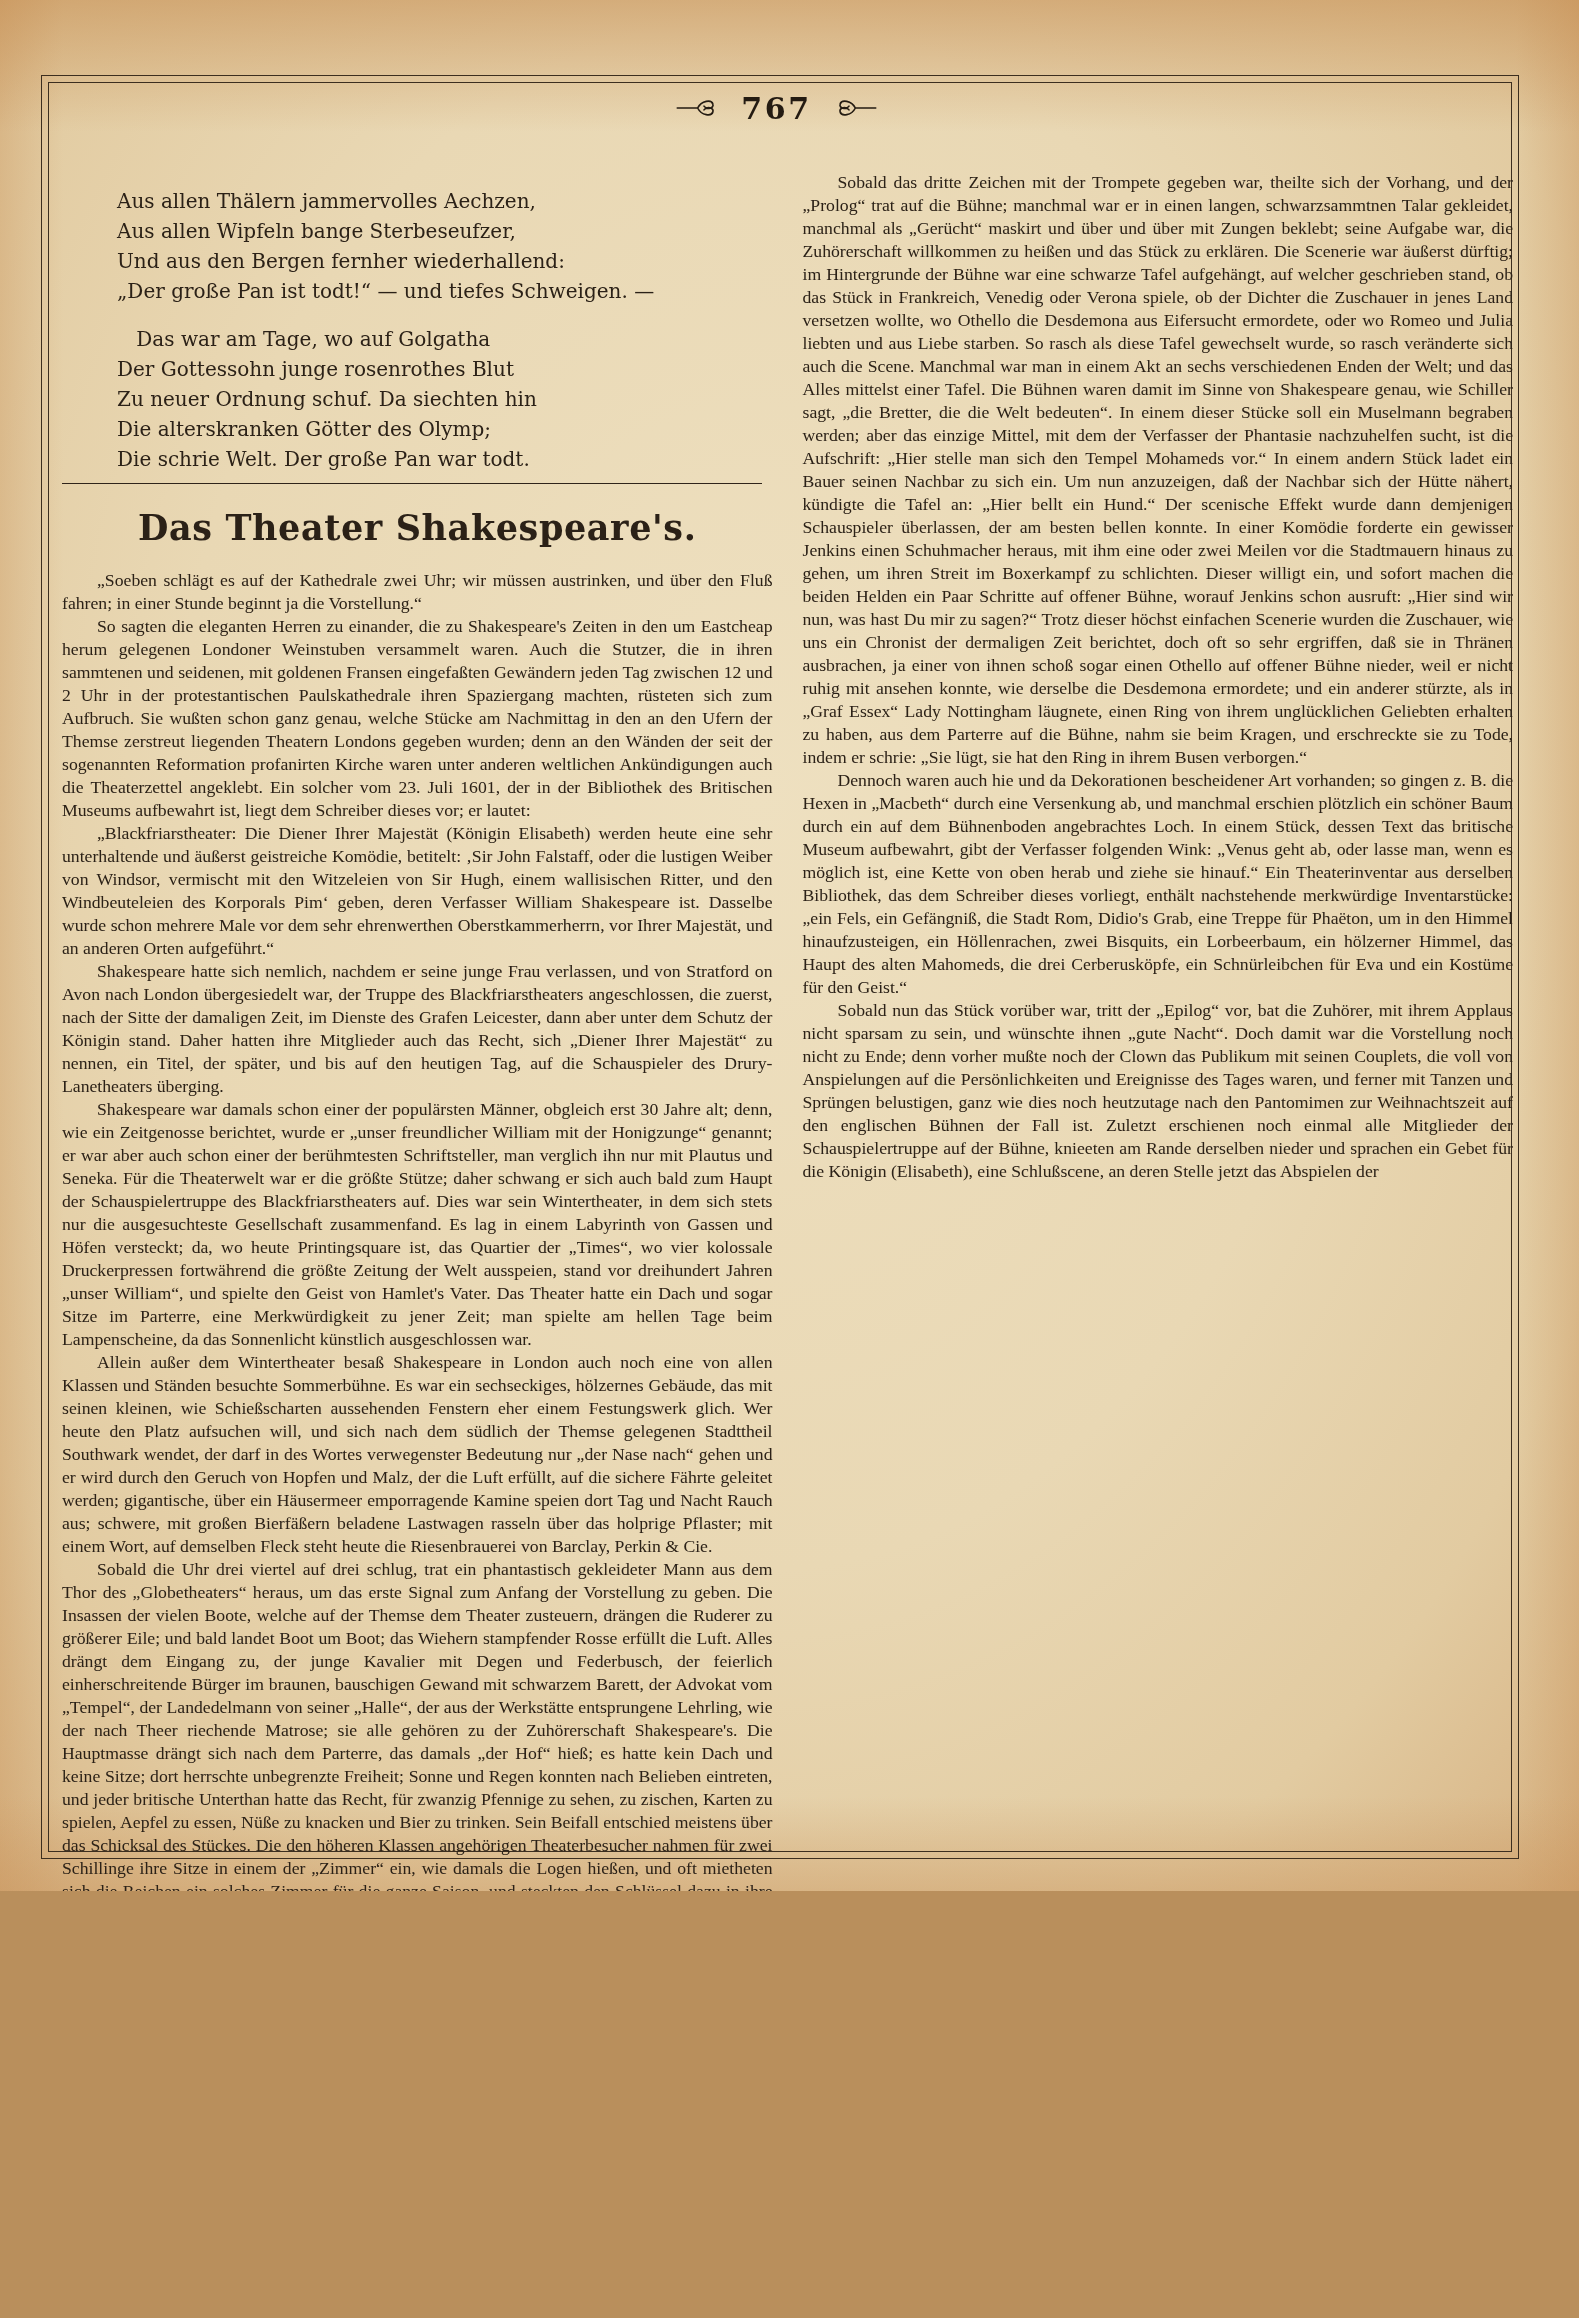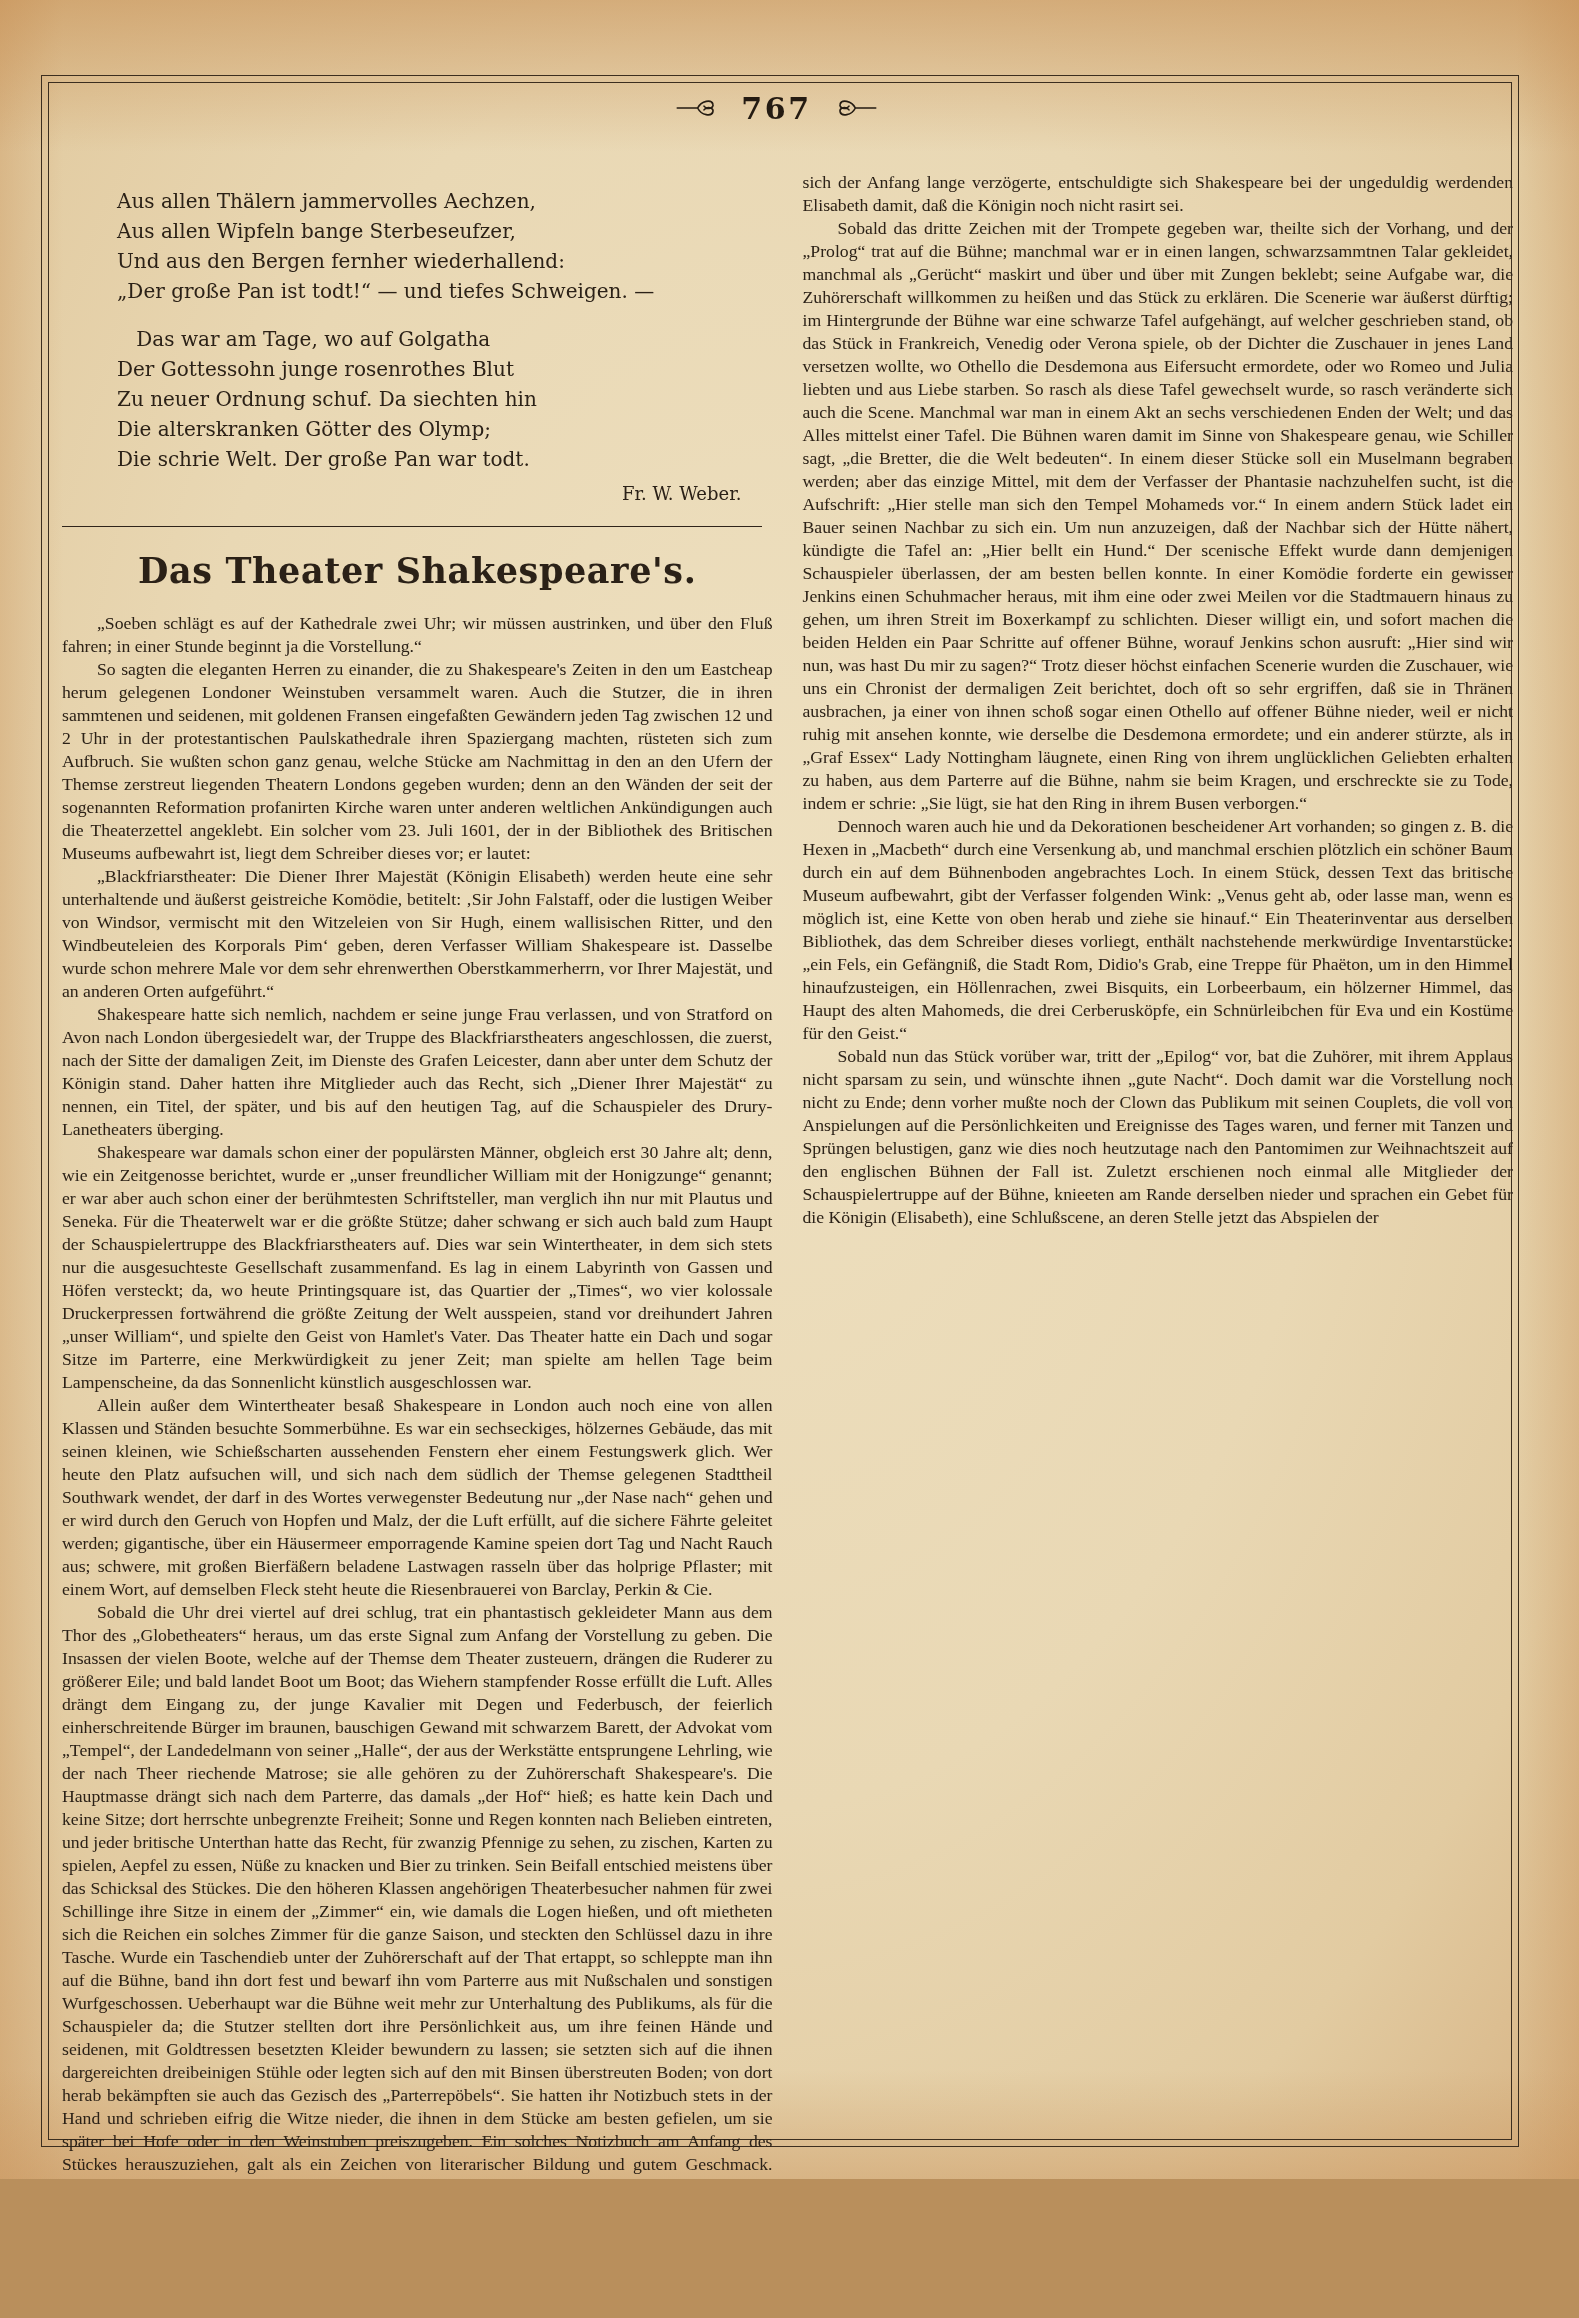--- a/index.html
+++ b/index.html
@@ -1,18 +1,18 @@
 <!DOCTYPE html>
 <html style="font-size:10.3px"><head>
 <meta charset="utf-8">
 <style>
   html,body{margin:0;padding:0;background:#b98f5c;}
   .scan{
     position:relative;
-    width:1579px;height:2179px;
+    width:1579px;height:1891px;
     font-family:"DejaVu Serif","Liberation Serif",serif;
     background:
       linear-gradient(180deg, rgba(196,138,77,.55) 0%, rgba(196,138,77,0) 7%),
       linear-gradient(0deg, rgba(201,148,92,.45) 0%, rgba(201,148,92,0) 5%),
       linear-gradient(90deg, rgba(203,152,96,.40) 0%, rgba(203,152,96,0) 4%, rgba(203,152,96,0) 96%, rgba(203,152,96,.40) 100%),
       radial-gradient(ellipse at 48% 42%, #eee0c0 0%, #e9d8b4 50%, #e2cba1 78%, #d6b181 100%);
     overflow:hidden;
   }
   .frame-outer{
     position:absolute;left:41px;top:75px;right:60px;bottom:32px;
@@ -83,21 +83,20 @@
         <div class="poem-line">„Der große Pan ist todt!“ — und tiefes Schweigen. —</div>
       </div>
       <div class="stanza stanza-2">
         <div class="poem-line">Das war am Tage, wo auf Golgatha</div>
         <div class="poem-line">Der Gottessohn junge rosenrothes Blut</div>
         <div class="poem-line">Zu neuer Ordnung schuf. Da siechten hin</div>
         <div class="poem-line">Die alterskranken Götter des Olymp;</div>
         <div class="poem-line">Die schrie Welt. Der große Pan war todt.</div>
       </div>
     </div>
-    <div class="poem-author">Fr. W. Weber.</div>
 
     <div class="rule"></div>
 
     <div class="article-title">Das Theater Shakespeare's.</div>
 
     <div class="article-body">
       <p>„Soeben schlägt es auf der Kathedrale zwei Uhr; wir müssen austrinken, und über den Fluß fahren; in einer Stunde beginnt ja die Vorstellung.“</p>
       <p>So sagten die eleganten Herren zu einander, die zu Shakespeare's Zeiten in den um Eastcheap herum gelegenen Londoner Weinstuben versammelt waren. Auch die Stutzer, die in ihren sammtenen und seidenen, mit goldenen Fransen eingefaßten Gewändern jeden Tag zwischen 12 und 2 Uhr in der protestantischen Paulskathedrale ihren Spaziergang machten, rüsteten sich zum Aufbruch. Sie wußten schon ganz genau, welche Stücke am Nachmittag in den an den Ufern der Themse zerstreut liegenden Theatern Londons gegeben wurden; denn an den Wänden der seit der sogenannten Reformation profanirten Kirche waren unter anderen weltlichen Ankündigungen auch die Theaterzettel angeklebt. Ein solcher vom 23. Juli 1601, der in der Bibliothek des Britischen Museums aufbewahrt ist, liegt dem Schreiber dieses vor; er lautet:</p>
       <p>„Blackfriarstheater: Die Diener Ihrer Majestät (Königin Elisabeth) werden heute eine sehr unterhaltende und äußerst geistreiche Komödie, betitelt: ‚Sir John Falstaff, oder die lustigen Weiber von Windsor, vermischt mit den Witzeleien von Sir Hugh, einem wallisischen Ritter, und den Windbeuteleien des Korporals Pim‘ geben, deren Verfasser William Shakespeare ist. Dasselbe wurde schon mehrere Male vor dem sehr ehrenwerthen Oberstkammerherrn, vor Ihrer Majestät, und an anderen Orten aufgeführt.“</p>
       <p>Shakespeare hatte sich nemlich, nachdem er seine junge Frau verlassen, und von Stratford on Avon nach London übergesiedelt war, der Truppe des Blackfriarstheaters angeschlossen, die zuerst, nach der Sitte der damaligen Zeit, im Dienste des Grafen Leicester, dann aber unter dem Schutz der Königin stand. Daher hatten ihre Mitglieder auch das Recht, sich „Diener Ihrer Majestät“ zu nennen, ein Titel, der später, und bis auf den heutigen Tag, auf die Schauspieler des Drury-Lanetheaters überging.</p>

